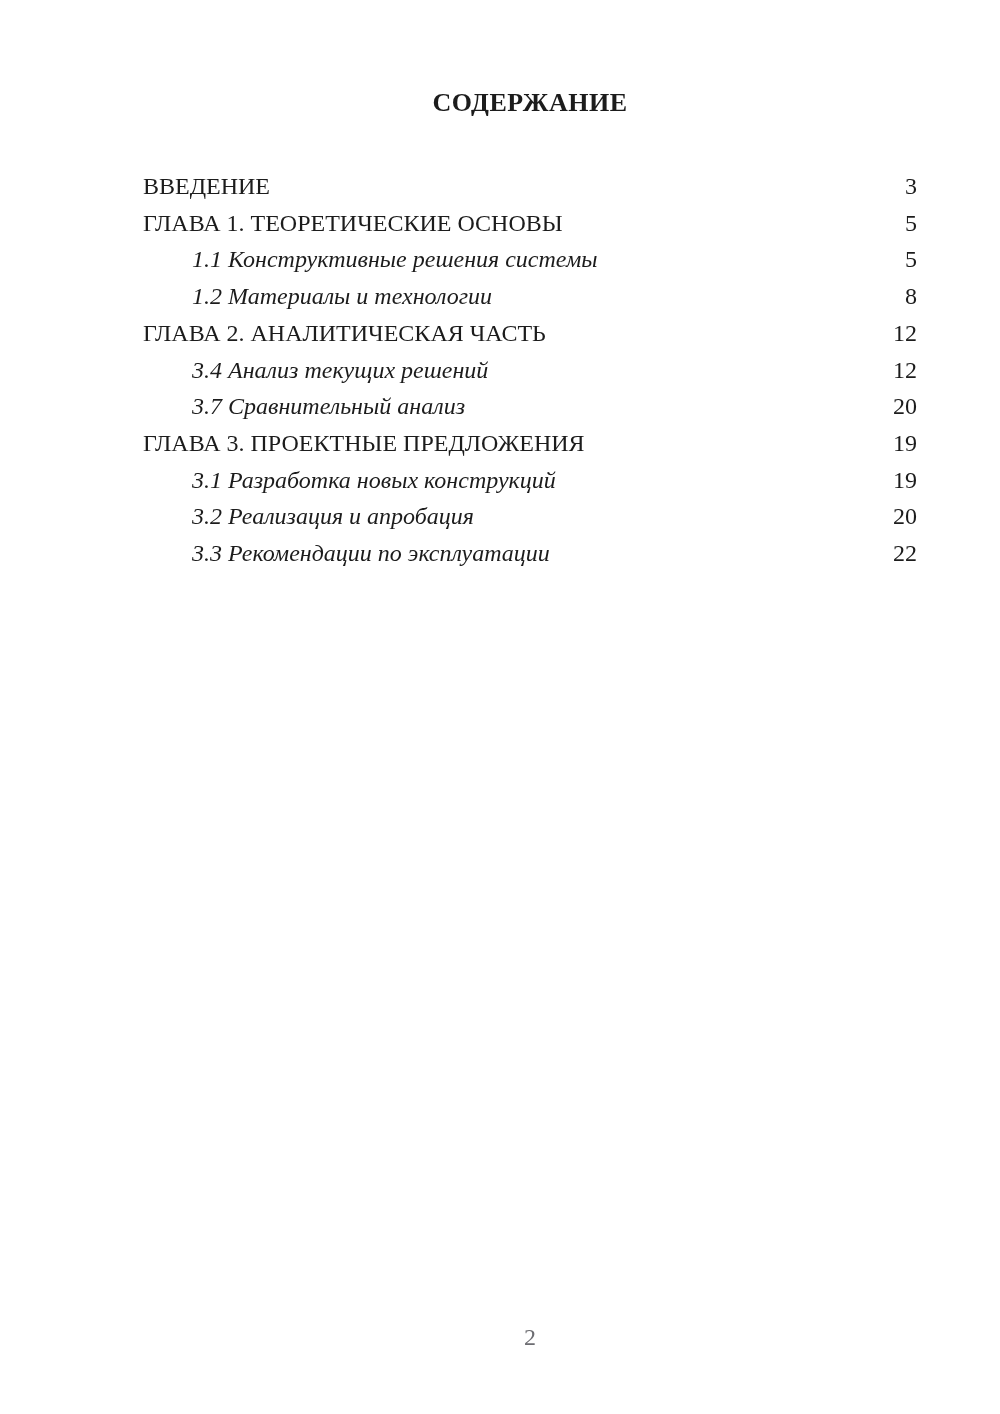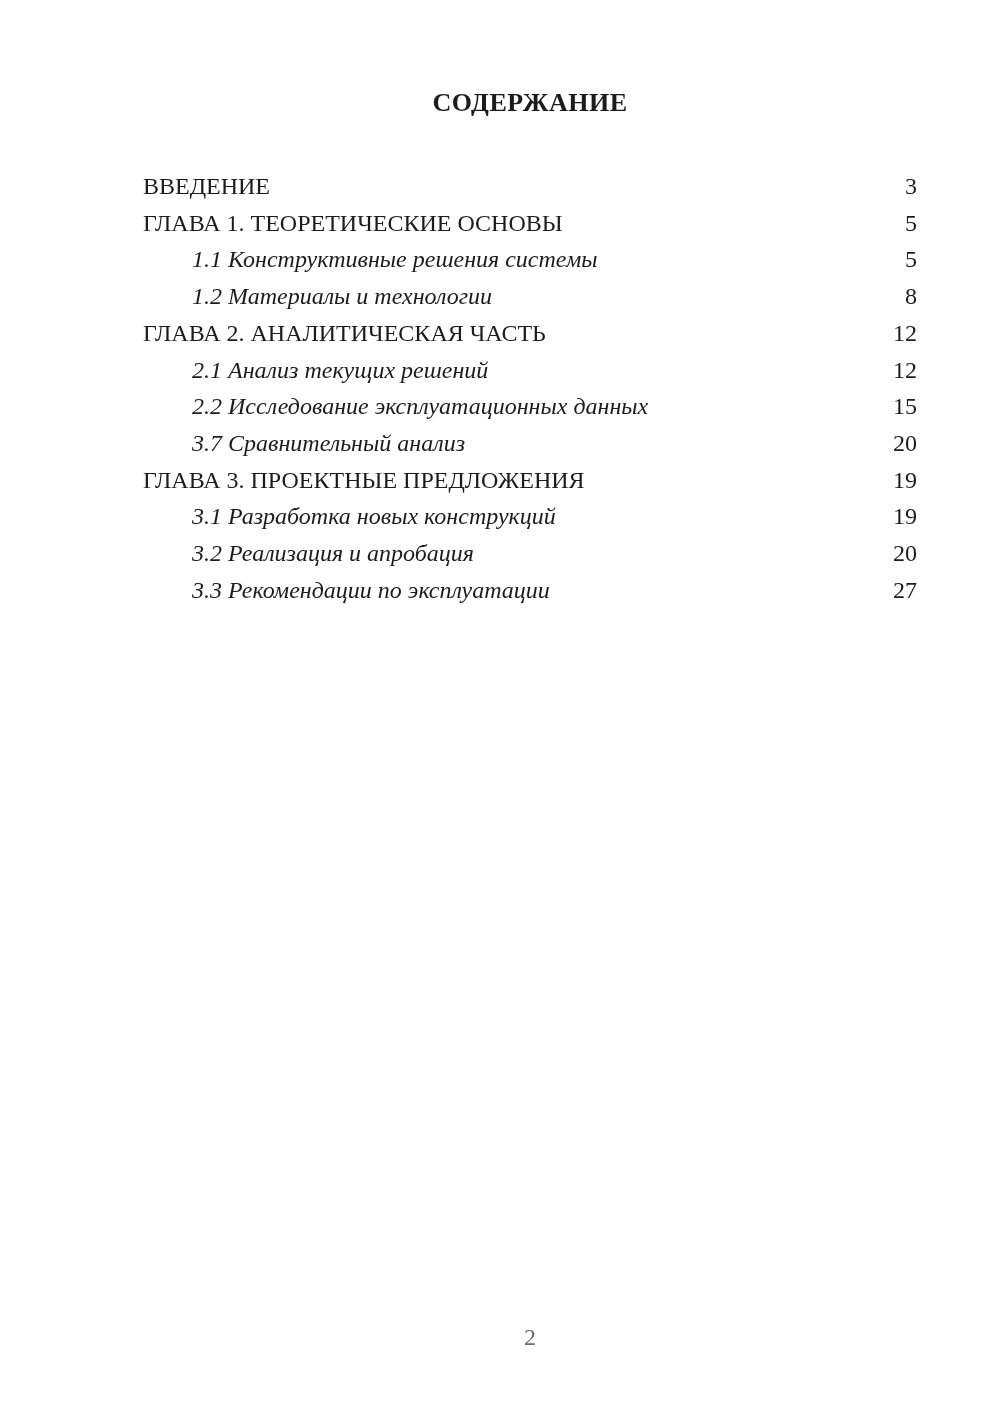--- a/index.html
+++ b/index.html
@@ -86,43 +86,39 @@
   </div>
       <div class="toc-row level-1">
     <span class="toc-label">1.2 Материалы и технологии</span>
     <span class="toc-page">8</span>
   </div>
       <div class="toc-row level-0">
     <span class="toc-label">ГЛАВА 2. АНАЛИТИЧЕСКАЯ ЧАСТЬ</span>
     <span class="toc-page">12</span>
   </div>
       <div class="toc-row level-1">
-    <span class="toc-label">2.1 Анализ текущих решений</span>
+    <span class="toc-label">3.4 Анализ текущих решений</span>
     <span class="toc-page">12</span>
-  </div>
-      <div class="toc-row level-1">
-    <span class="toc-label">2.2 Исследование эксплуатационных данных</span>
-    <span class="toc-page">15</span>
   </div>
       <div class="toc-row level-1">
     <span class="toc-label">3.7 Сравнительный анализ</span>
     <span class="toc-page">20</span>
   </div>
       <div class="toc-row level-0">
     <span class="toc-label">ГЛАВА 3. ПРОЕКТНЫЕ ПРЕДЛОЖЕНИЯ</span>
     <span class="toc-page">19</span>
   </div>
       <div class="toc-row level-1">
     <span class="toc-label">3.1 Разработка новых конструкций</span>
     <span class="toc-page">19</span>
   </div>
       <div class="toc-row level-1">
     <span class="toc-label">3.2 Реализация и апробация</span>
     <span class="toc-page">20</span>
   </div>
       <div class="toc-row level-1">
     <span class="toc-label">3.3 Рекомендации по эксплуатации</span>
-    <span class="toc-page">27</span>
+    <span class="toc-page">22</span>
   </div>
     </div>
 
   <div class="page-footer">2</div>
 </div>
 
 </body></html>

